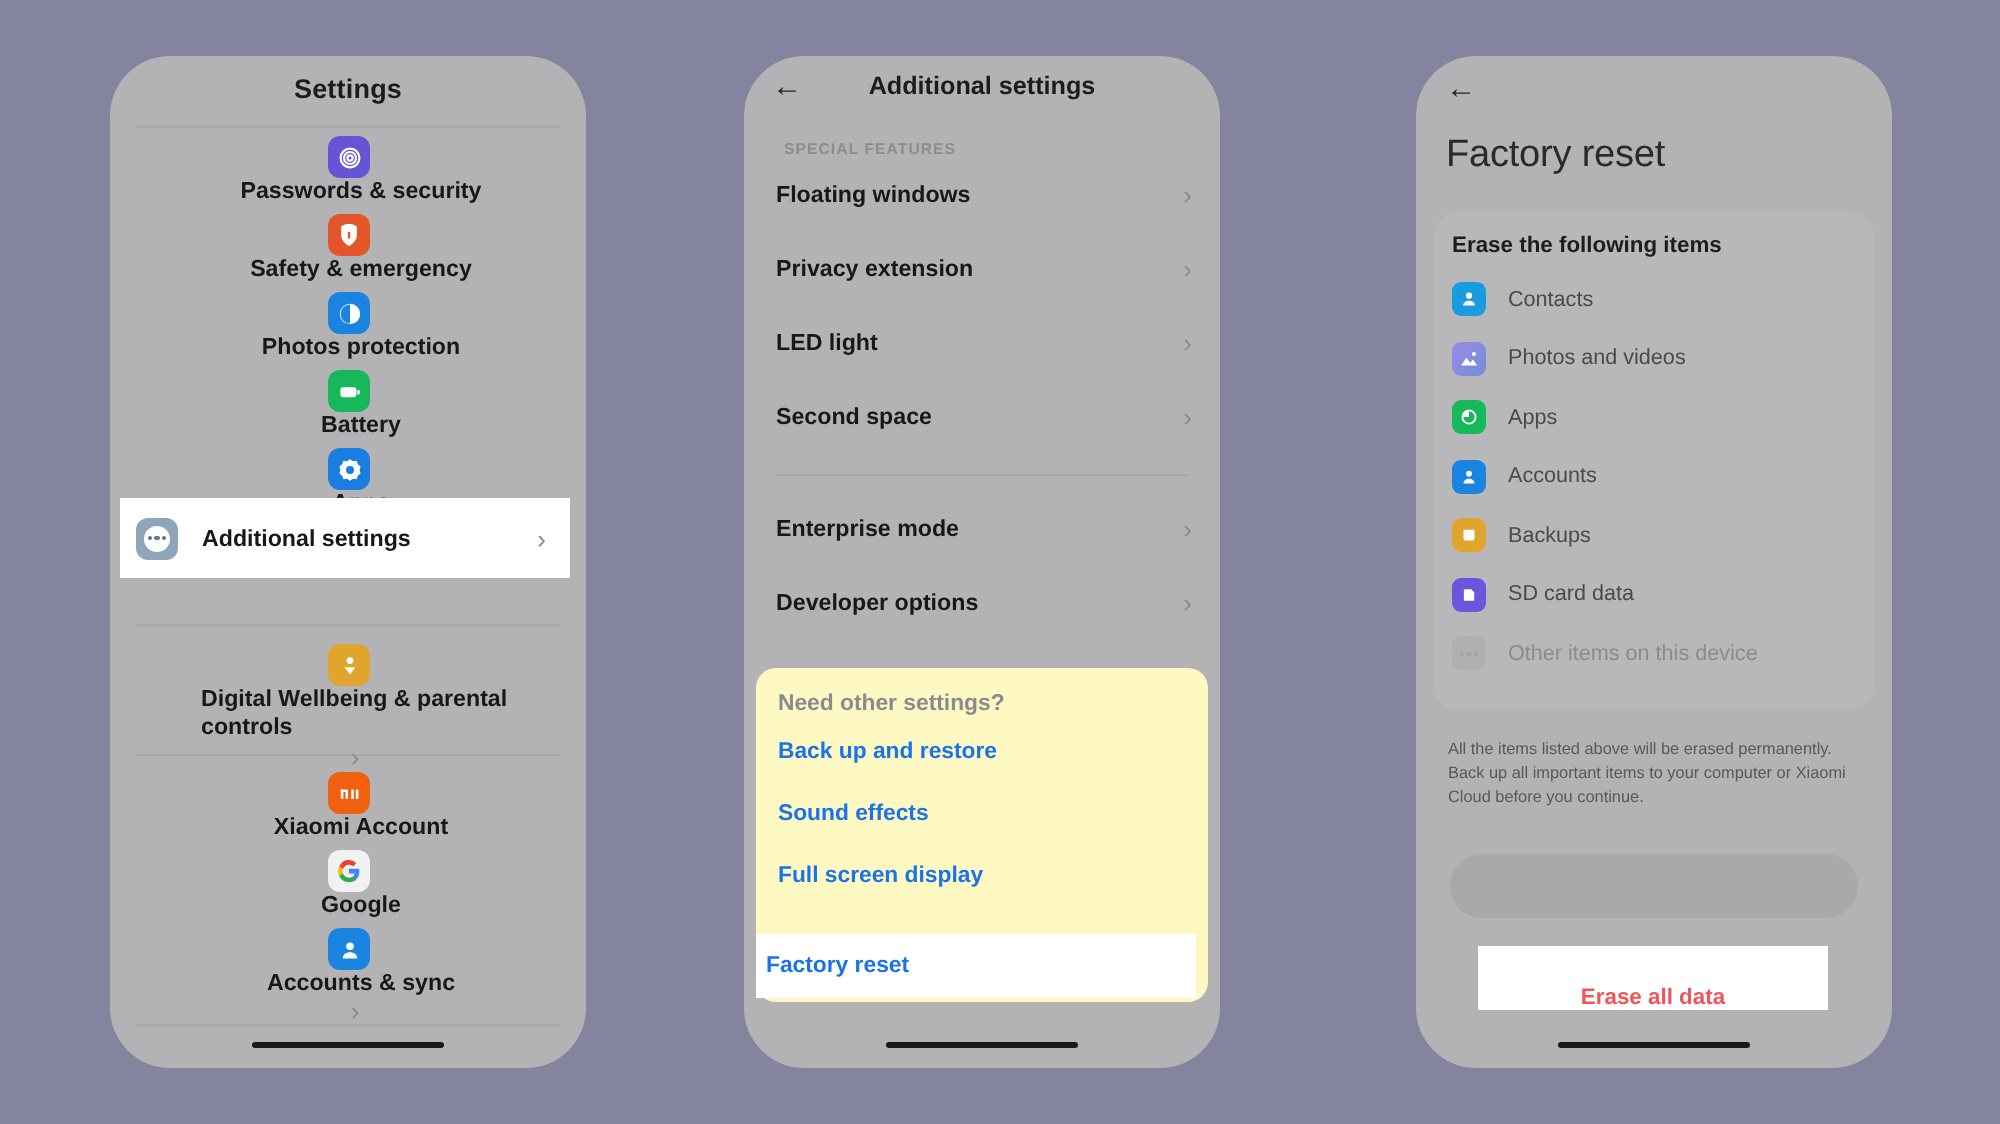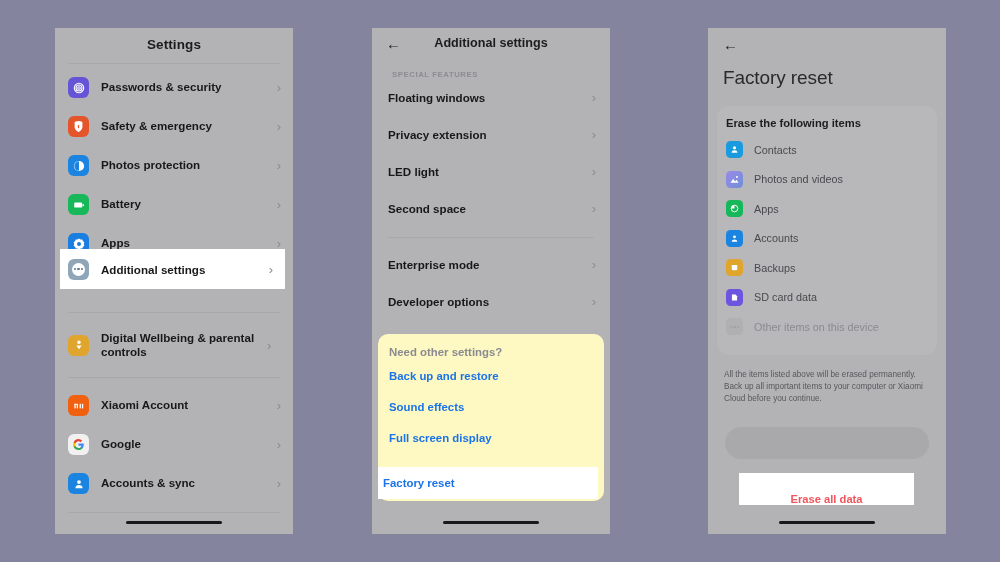--- a/index.html
+++ b/index.html
@@ -12,20 +12,21 @@
   .stage { position: relative; width: 1000px; height: 562px; }
 
   
   .phone {
     position: absolute;
     top: 28px;
     width: 238px;
     height: 506px;
     background: #b3b3b5;
     overflow: hidden;
+    border-radius: 30px;
   }
   #phone1 { left: 55px; }
   #phone2 { left: 372px; }
   #phone3 { left: 708px; }
 
   
   .p1-title {
     text-align: center;
     font-size: 13.5px;
     font-weight: 700;
@@ -38,20 +39,21 @@
     background: #a8a8aa;
     margin: 11px 13px 0 13px;
   }
   .rowlist { padding-top: 4px; }
   .row {
     position: relative;
     display: flex;
     align-items: center;
     height: 39px;
     padding: 0 12px 0 13px;
+    flex-direction: column;
   }
   .row .ico {
     width: 21px; height: 21px;
     border-radius: 6px;
     flex: 0 0 21px;
     position: relative;
     display: flex; align-items: center; justify-content: center;
   }
   .row .lbl {
     margin-left: 12px;

